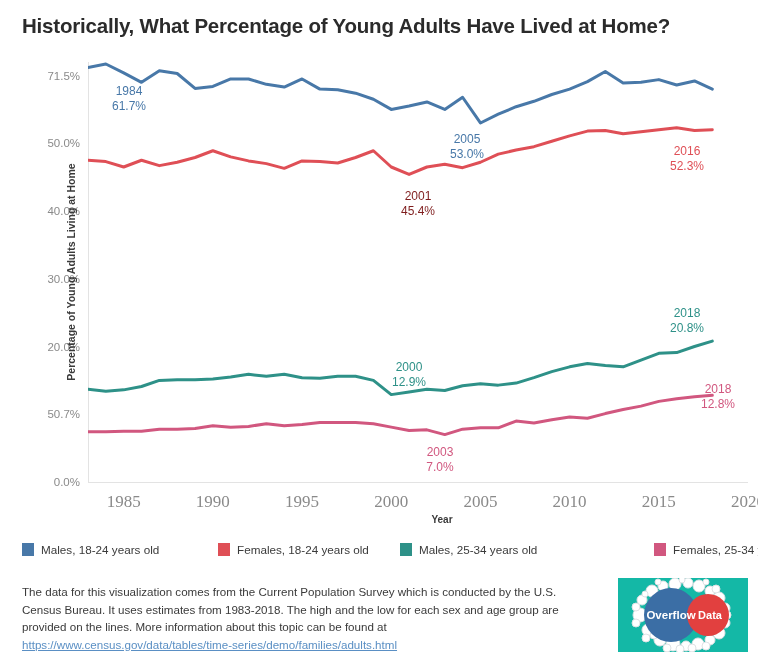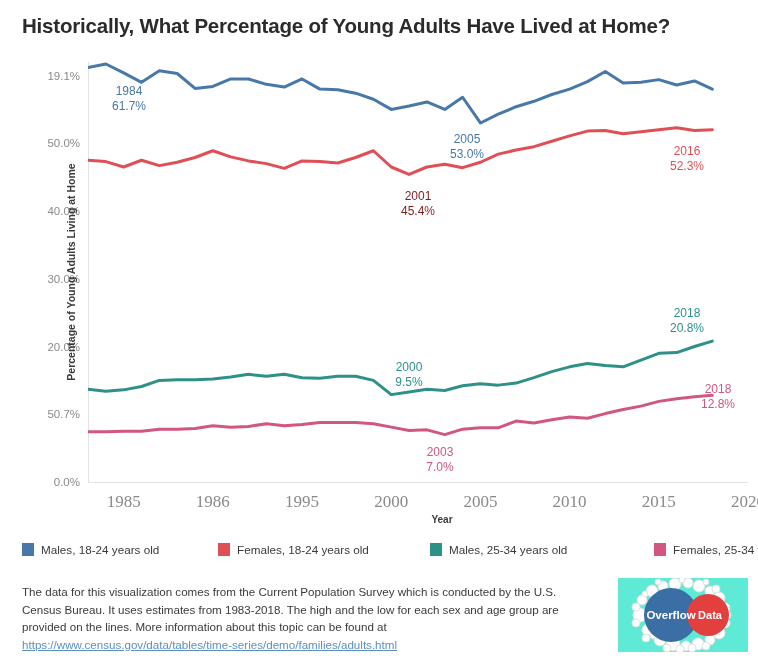--- a/index.html
+++ b/index.html
@@ -152,42 +152,42 @@
     text-decoration: underline;
     font-size: 11.6px;
     display: inline-block;
   }
   .logo {
     position: absolute;
     left: 618px;
     top: 578px;
     width: 130px;
     height: 74px;
-    background: #5eead4;
+    background: #14b8a6;
   }
   .logo svg { display: block; }
 </style>
 </head>
 <body>
 
 <div id="viz">
 
   <div class="title">Historically, What Percentage of Young Adults Have Lived at Home?</div>
 
   <div class="plot-border-left"></div>
   <div class="plot-border-bottom"></div>
 
   <div class="ytick-wrap" id="yticks">
       <div class="ytick" style="top: 420px;">0.0%</div>
       <div class="ytick" style="top: 352.258px;">50.7%</div>
       <div class="ytick" style="top: 284.516px;">20.0%</div>
       <div class="ytick" style="top: 216.774px;">30.0%</div>
       <div class="ytick" style="top: 149.032px;">40.0%</div>
       <div class="ytick" style="top: 81.2903px;">50.0%</div>
-      <div class="ytick" style="top: 13.5484px;">19.1%</div>
+      <div class="ytick" style="top: 13.5484px;">71.5%</div>
     </div>
   <div class="yaxis-title-wrap">
     <div class="yaxis-title">Percentage of Young Adults Living at Home</div>
   </div>
 
   <div id="xticks"></div>
   <div class="xaxis-title">Year</div>
 
   <svg class="chart-area" id="lines" viewBox="0 0 660 420" preserveAspectRatio="none">
       <polyline points="0.00,5.42 17.84,2.03 35.68,10.84 53.51,20.32 71.35,8.81 89.19,11.52 107.03,26.42 124.86,24.39 142.70,16.94 160.54,16.94 178.38,22.35 196.22,25.06 214.05,16.94 231.89,27.10 249.73,27.77 267.57,31.16 285.41,37.26 303.24,47.42 321.08,44.03 338.92,39.97 356.76,47.42 374.59,35.23 392.43,60.97 410.27,52.16 428.11,44.71 445.95,39.29 463.78,32.52 481.62,27.10 499.46,19.65 517.30,9.48 535.14,21.00 552.97,20.32 570.81,17.61 588.65,23.03 606.49,18.97 624.32,27.10" fill="none" stroke="#4878a8" stroke-width="3" stroke-linejoin="round" stroke-linecap="round"></polyline>
@@ -208,21 +208,21 @@
       <div class="annot" style="left: 418px; top: 189px; color: #7f1d1d; transform: translateX(-50%);">
         <span>2001</span>
         <span>45.4%</span>
       </div>
       <div class="annot" style="left: 687px; top: 144px; color: rgb(223, 79, 86); transform: translateX(-50%);">
         <span>2016</span>
         <span>52.3%</span>
       </div>
       <div class="annot" style="left: 409px; top: 360px; color: rgb(46, 145, 136); transform: translateX(-50%);">
         <span>2000</span>
-        <span>9.5%</span>
+        <span>12.9%</span>
       </div>
       <div class="annot" style="left: 687px; top: 306px; color: rgb(46, 145, 136); transform: translateX(-50%);">
         <span>2018</span>
         <span>20.8%</span>
       </div>
       <div class="annot" style="left: 440px; top: 445px; color: rgb(209, 87, 127); transform: translateX(-50%);">
         <span>2003</span>
         <span>7.0%</span>
       </div>
       <div class="annot" style="left: 718px; top: 382px; color: rgb(209, 87, 127); transform: translateX(-50%);">
@@ -233,21 +233,21 @@
 
   <div class="legend" id="legend">
       <div class="legend-item" style="left: 0px;">
         <span class="legend-swatch" style="background: rgb(72, 120, 168);"></span>
         <span class="legend-label">Males, 18-24 years old</span>
       </div>
       <div class="legend-item" style="left: 196px;">
         <span class="legend-swatch" style="background: rgb(223, 79, 86);"></span>
         <span class="legend-label">Females, 18-24 years old</span>
       </div>
-      <div class="legend-item" style="left: 408px;">
+      <div class="legend-item" style="left: 378px;">
         <span class="legend-swatch" style="background: rgb(46, 145, 136);"></span>
         <span class="legend-label">Males, 25-34 years old</span>
       </div>
       <div class="legend-item" style="left: 584px; padding-left: 48px;">
         <span class="legend-swatch" style="background: rgb(209, 87, 127);"></span>
         <span class="legend-label">Females, 25-34 years old</span>
       </div>
     </div>
 
   <div class="footer">
@@ -292,20 +292,20 @@
           <circle cx="98" cy="11" r="4"></circle>
       </g>
       <circle cx="53" cy="37" r="27" fill="#3b6ea5"></circle>
       <circle cx="90" cy="37" r="21" fill="#e2403f"></circle>
       <text x="53" y="41" text-anchor="middle" fill="#ffffff" font-size="11.5" font-family="Liberation Sans, sans-serif" font-weight="bold" id="logo-left-text">Overflow</text>
       <text x="92" y="41" text-anchor="middle" fill="#ffffff" font-size="11" font-family="Liberation Sans, sans-serif" font-weight="bold" id="logo-right-text">Data</text>
     </svg>
   </div>
 
 <div class="xtick" style="left: 123.676px;">1985</div>
-    <div class="xtick" style="left: 212.865px;">1986</div>
+    <div class="xtick" style="left: 212.865px;">1990</div>
     <div class="xtick" style="left: 302.054px;">1995</div>
     <div class="xtick" style="left: 391.243px;">2000</div>
     <div class="xtick" style="left: 480.432px;">2005</div>
     <div class="xtick" style="left: 569.622px;">2010</div>
     <div class="xtick" style="left: 658.811px;">2015</div>
     <div class="xtick" style="left: 748px;">2020</div>
   </div>
 
 </body></html>

